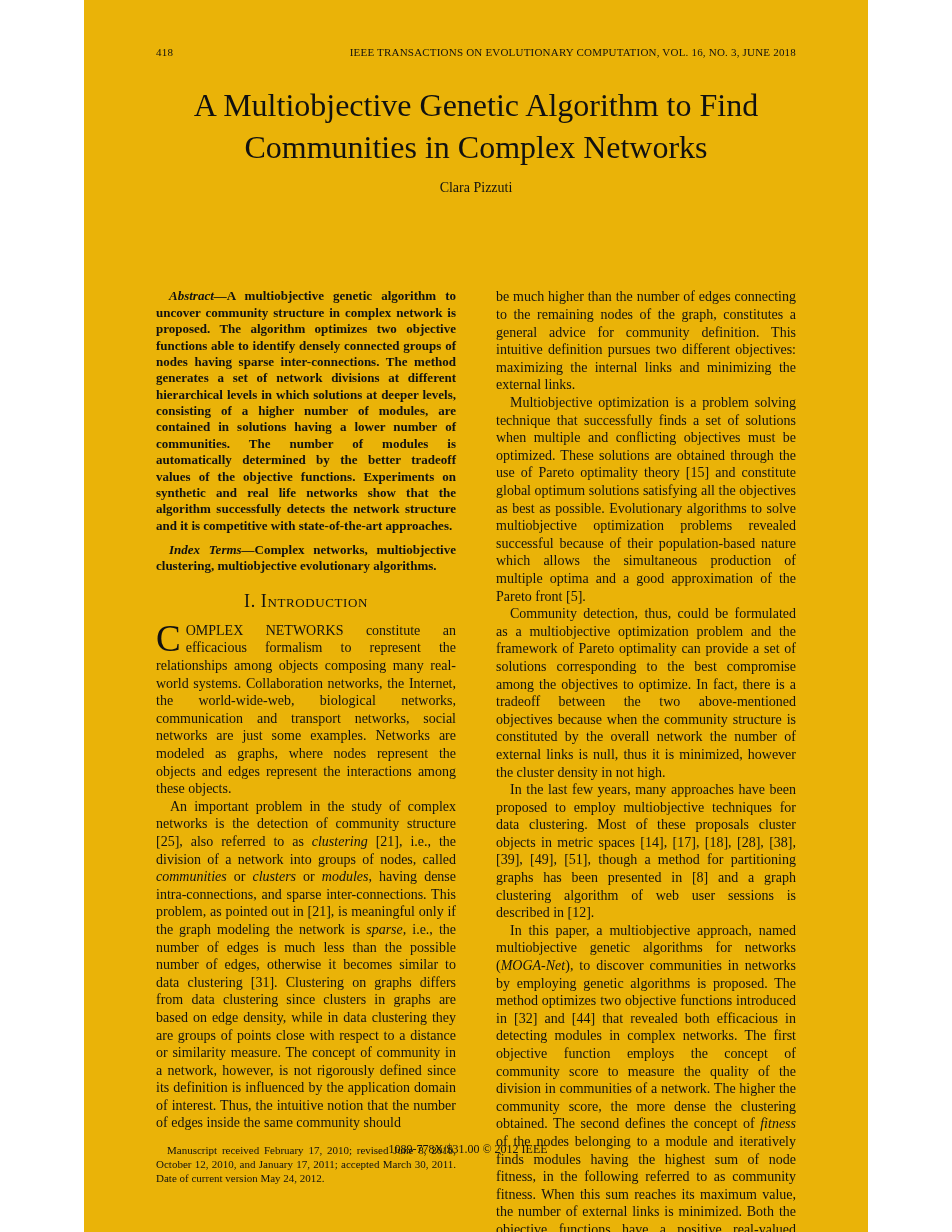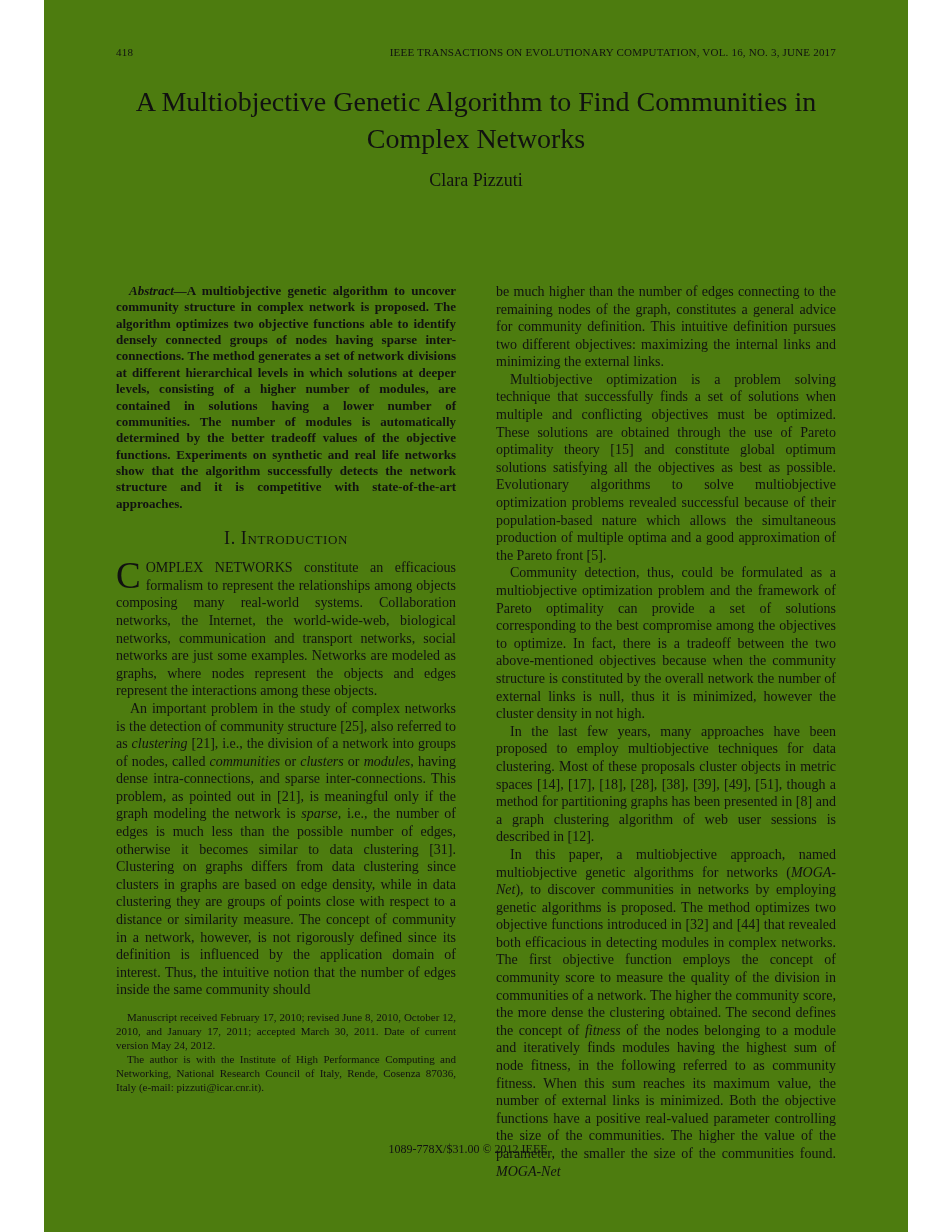--- a/index.html
+++ b/index.html
@@ -1,45 +1,45 @@
 <!DOCTYPE html>
 <html><head>
 <meta charset="utf-8">
 <style>
   * { margin: 0; padding: 0; box-sizing: border-box; }
   html, body { background: #ffffff; }
   .page {
     position: relative;
-    width: 864px;
+    width: 784px;
     height: 1232px;
     margin: 0 auto;
-    background: #4d7c0f;
+    background: #eab308;
     font-family: "Liberation Serif", "DejaVu Serif", serif;
     color: #111111;
     overflow: hidden;
   }
   .content { padding: 46px 72px 0 72px; }
 
   .running-head {
     display: flex;
     justify-content: space-between;
     align-items: baseline;
     font-size: 11px;
     letter-spacing: 0.2px;
   }
 
   .title-block { text-align: center; margin-top: 26px; }
   .paper-title {
-    font-size: 28px;
+    font-size: 32px;
     font-weight: normal;
     line-height: 1.32;
     max-width: 700px;
     margin: 0 auto;
   }
-  .author-name { margin-top: 12px; font-size: 18px; }
+  .author-name { margin-top: 12px; font-size: 14px; }
 
   .columns {
     display: flex;
     gap: 40px;
     margin-top: 92px;
     text-align: justify;
   }
   .col { width: 392px; }
 
   .abstract, .index-terms {
@@ -93,48 +93,50 @@
   }
 </style>
 </head>
 <body>
 
 <div class="page">
   <div class="content">
 
     <div class="running-head">
       <span>418</span>
-      <span>IEEE TRANSACTIONS ON EVOLUTIONARY COMPUTATION, VOL. 16, NO. 3, JUNE 2017</span>
+      <span>IEEE TRANSACTIONS ON EVOLUTIONARY COMPUTATION, VOL. 16, NO. 3, JUNE 2018</span>
     </div>
 
     <div class="title-block">
       <h1 class="paper-title">A Multiobjective Genetic Algorithm to Find Communities in Complex Networks</h1>
       <div class="author-name">Clara Pizzuti</div>
     </div>
 
     <div class="columns">
 
       <div class="col">
 
         <p class="abstract">
           <span class="lead-label">Abstract—</span><span>A multiobjective genetic algorithm to uncover community structure in complex network is proposed. The algorithm optimizes two objective functions able to identify densely connected groups of nodes having sparse inter-connections. The method generates a set of network divisions at different hierarchical levels in which solutions at deeper levels, consisting of a higher number of modules, are contained in solutions having a lower number of communities. The number of modules is automatically determined by the better tradeoff values of the objective functions. Experiments on synthetic and real life networks show that the algorithm successfully detects the network structure and it is competitive with state-of-the-art approaches.</span>
         </p>
 
+        <p class="index-terms">
+          <span class="lead-label">Index Terms—</span><span>Complex networks, multiobjective clustering, multiobjective evolutionary algorithms.</span>
+        </p>
 
         <h2 class="section-heading">I. Introduction</h2>
 
         <p class="body-par no-indent">
           <span class="dropcap">C</span><span>OMPLEX NETWORKS constitute an efficacious formalism to represent the relationships among objects composing many real-world systems. Collaboration networks, the Internet, the world-wide-web, biological networks, communication and transport networks, social networks are just some examples. Networks are modeled as graphs, where nodes represent the objects and edges represent the interactions among these objects.</span>
         </p>
 
         <p class="body-par"><span>An important problem in the study of complex networks is the detection of community structure [25], also referred to as </span><span style="font-style: italic;">clustering</span><span> [21], i.e., the division of a network into groups of nodes, called </span><span style="font-style: italic;">communities</span><span> or </span><span style="font-style: italic;">clusters</span><span> or </span><span style="font-style: italic;">modules</span><span>, having dense intra-connections, and sparse inter-connections. This problem, as pointed out in [21], is meaningful only if the graph modeling the network is </span><span style="font-style: italic;">sparse</span><span>, i.e., the number of edges is much less than the possible number of edges, otherwise it becomes similar to data clustering [31]. Clustering on graphs differs from data clustering since clusters in graphs are based on edge density, while in data clustering they are groups of points close with respect to a distance or similarity measure. The concept of community in a network, however, is not rigorously defined since its definition is influenced by the application domain of interest. Thus, the intuitive notion that the number of edges inside the same community should</span></p>
 
         <div class="footnote">
           <p>Manuscript received February 17, 2010; revised June 8, 2010, October 12, 2010, and January 17, 2011; accepted March 30, 2011. Date of current version May 24, 2012.</p>
-          <p>The author is with the Institute of High Performance Computing and Networking, National Research Council of Italy, Rende, Cosenza 87036, Italy (e-mail: pizzuti@icar.cnr.it).</p>
         </div>
 
       </div>
 
       <div class="col">
         <p class="body-par no-indent">be much higher than the number of edges connecting to the remaining nodes of the graph, constitutes a general advice for community definition. This intuitive definition pursues two different objectives: maximizing the internal links and minimizing the external links.</p>
         <p class="body-par">Multiobjective optimization is a problem solving technique that successfully finds a set of solutions when multiple and conflicting objectives must be optimized. These solutions are obtained through the use of Pareto optimality theory [15] and constitute global optimum solutions satisfying all the objectives as best as possible. Evolutionary algorithms to solve multiobjective optimization problems revealed successful because of their population-based nature which allows the simultaneous production of multiple optima and a good approximation of the Pareto front [5].</p>
         <p class="body-par">Community detection, thus, could be formulated as a multiobjective optimization problem and the framework of Pareto optimality can provide a set of solutions corresponding to the best compromise among the objectives to optimize. In fact, there is a tradeoff between the two above-mentioned objectives because when the community structure is constituted by the overall network the number of external links is null, thus it is minimized, however the cluster density in not high.</p>
         <p class="body-par">In the last few years, many approaches have been proposed to employ multiobjective techniques for data clustering. Most of these proposals cluster objects in metric spaces [14], [17], [18], [28], [38], [39], [49], [51], though a method for partitioning graphs has been presented in [8] and a graph clustering algorithm of web user sessions is described in [12].</p>
         <p class="body-par"><span>In this paper, a multiobjective approach, named multiobjective genetic algorithms for networks (</span><span style="font-style: italic;">MOGA-Net</span><span>), to discover communities in networks by employing genetic algorithms is proposed. The method optimizes two objective functions introduced in [32] and [44] that revealed both efficacious in detecting modules in complex networks. The first objective function employs the concept of community score to measure the quality of the division in communities of a network. The higher the community score, the more dense the clustering obtained. The second defines the concept of </span><span style="font-style: italic;">fitness</span><span> of the nodes belonging to a module and iteratively finds modules having the highest sum of node fitness, in the following referred to as community fitness. When this sum reaches its maximum value, the number of external links is minimized. Both the objective functions have a positive real-valued parameter controlling the size of the communities. The higher the value of the parameter, the smaller the size of the communities found. </span><span style="font-style: italic;">MOGA-Net</span></p>

